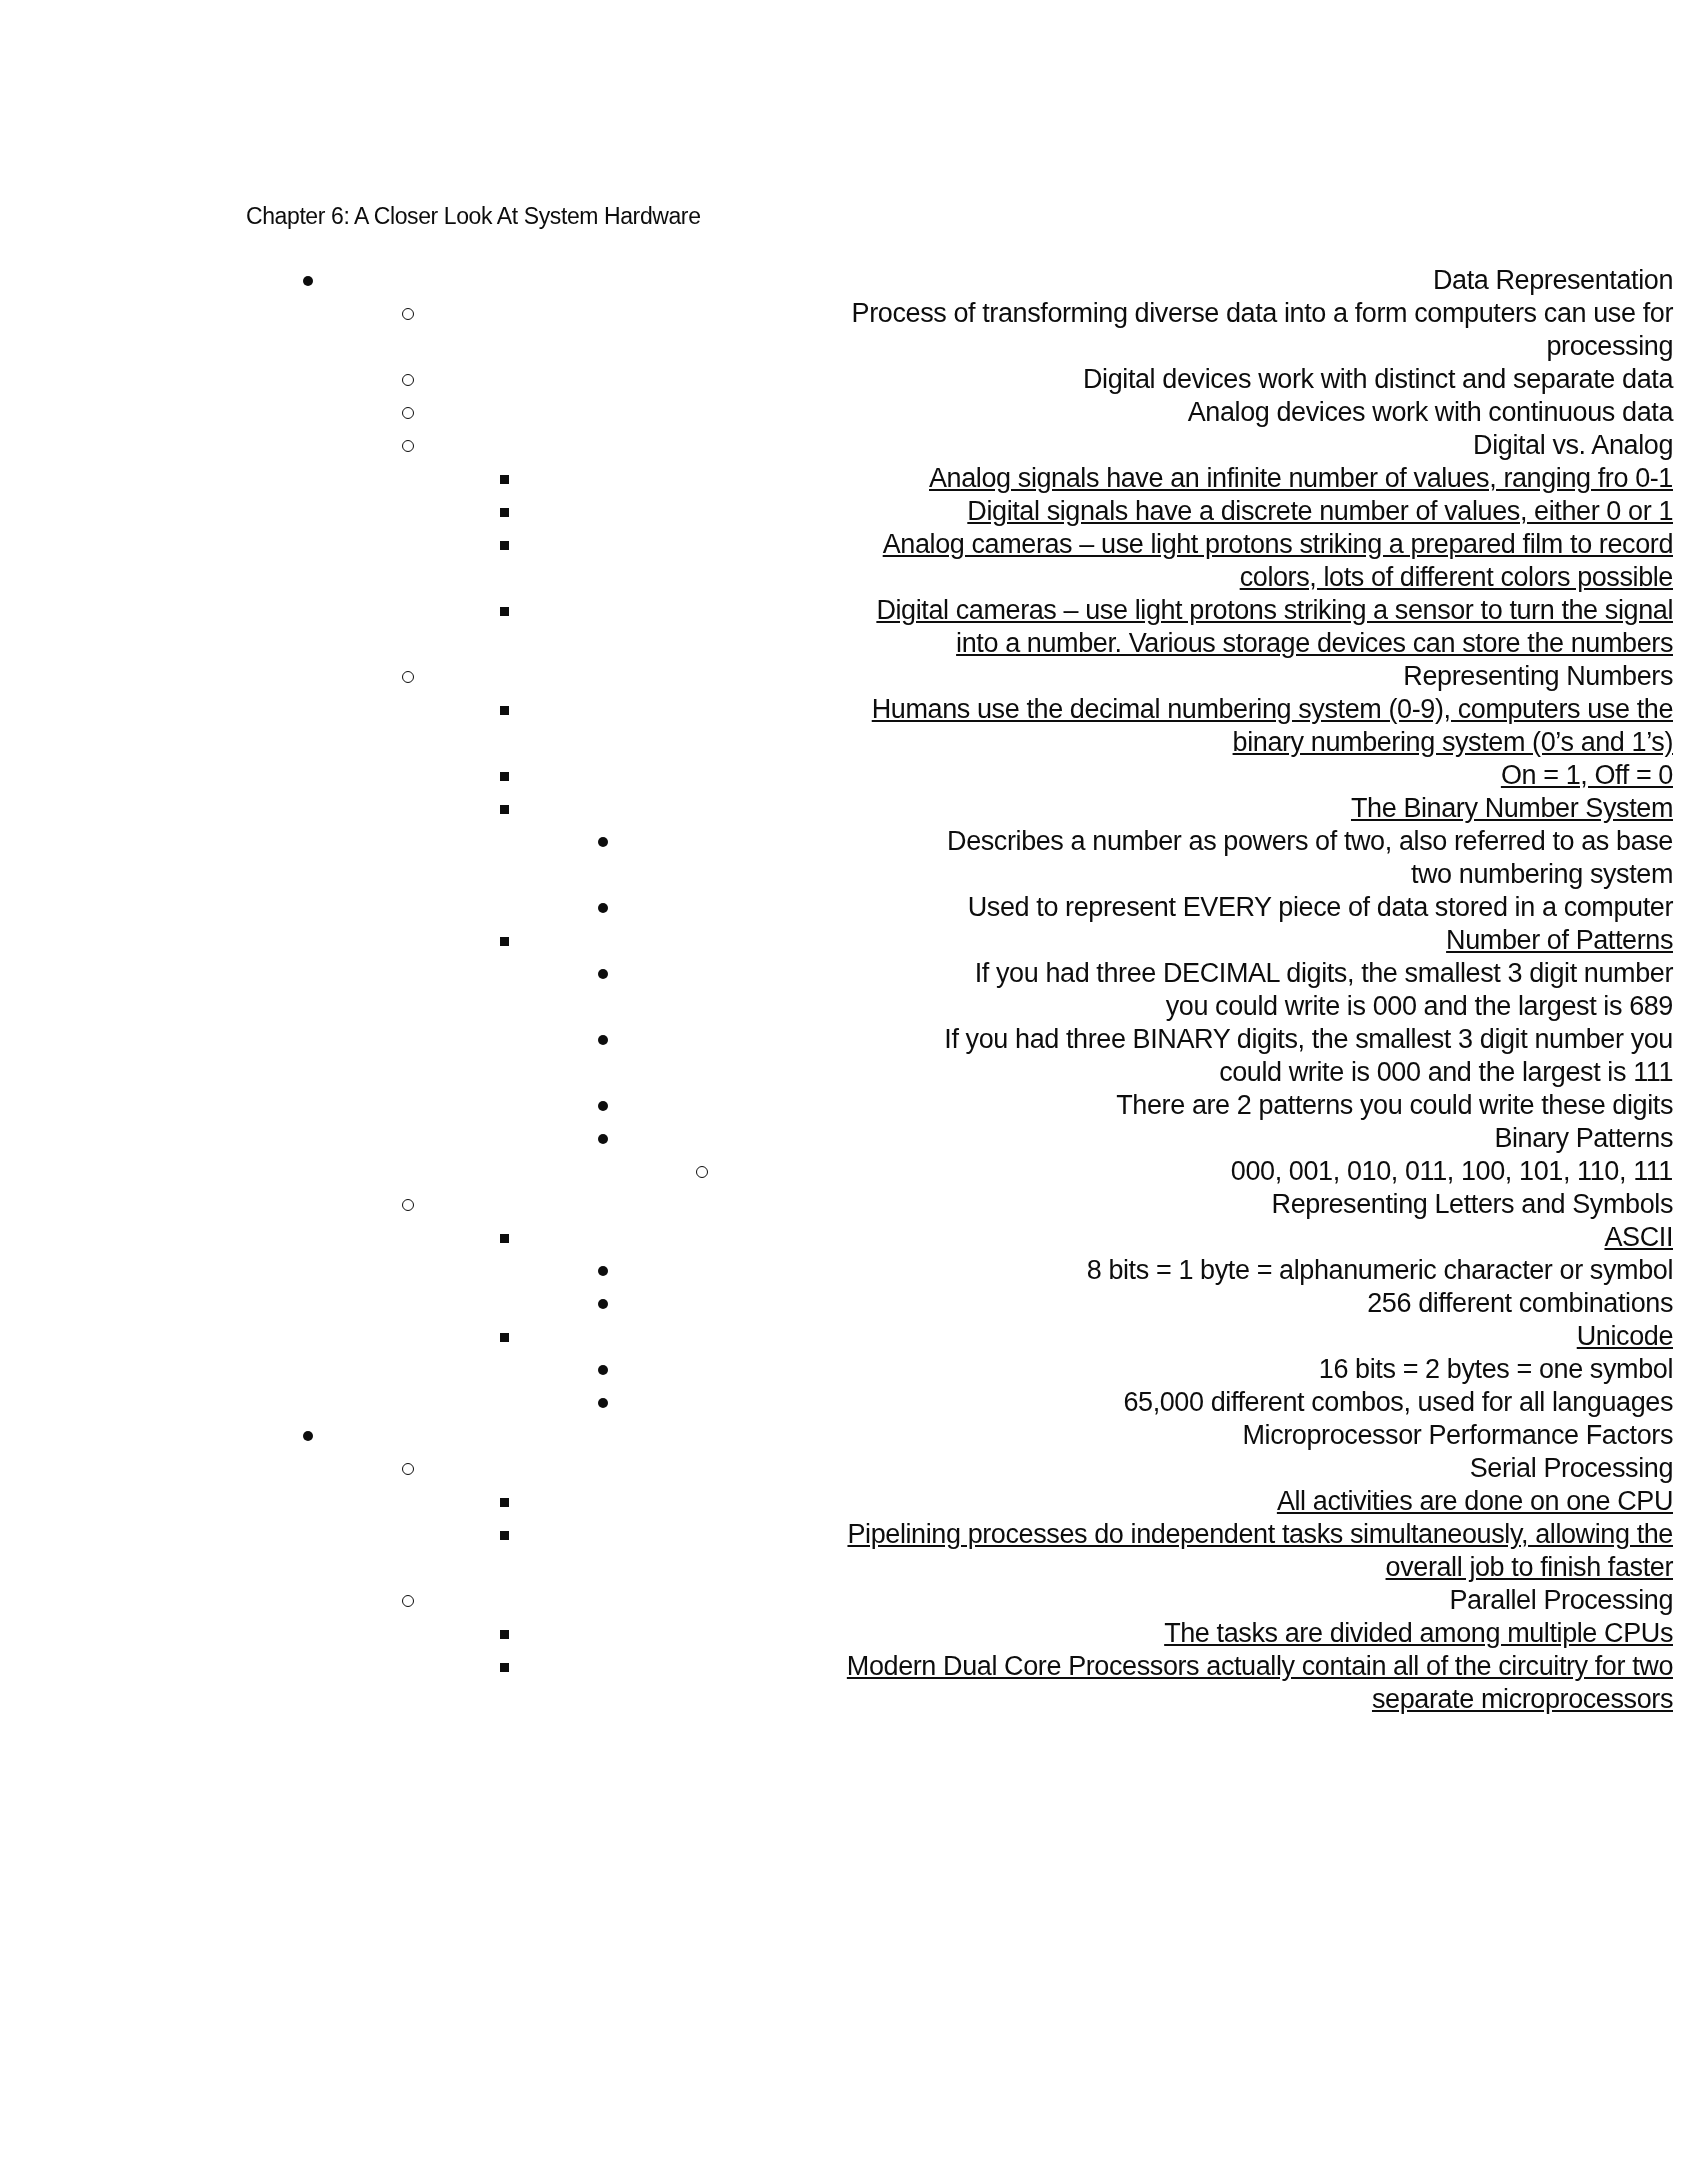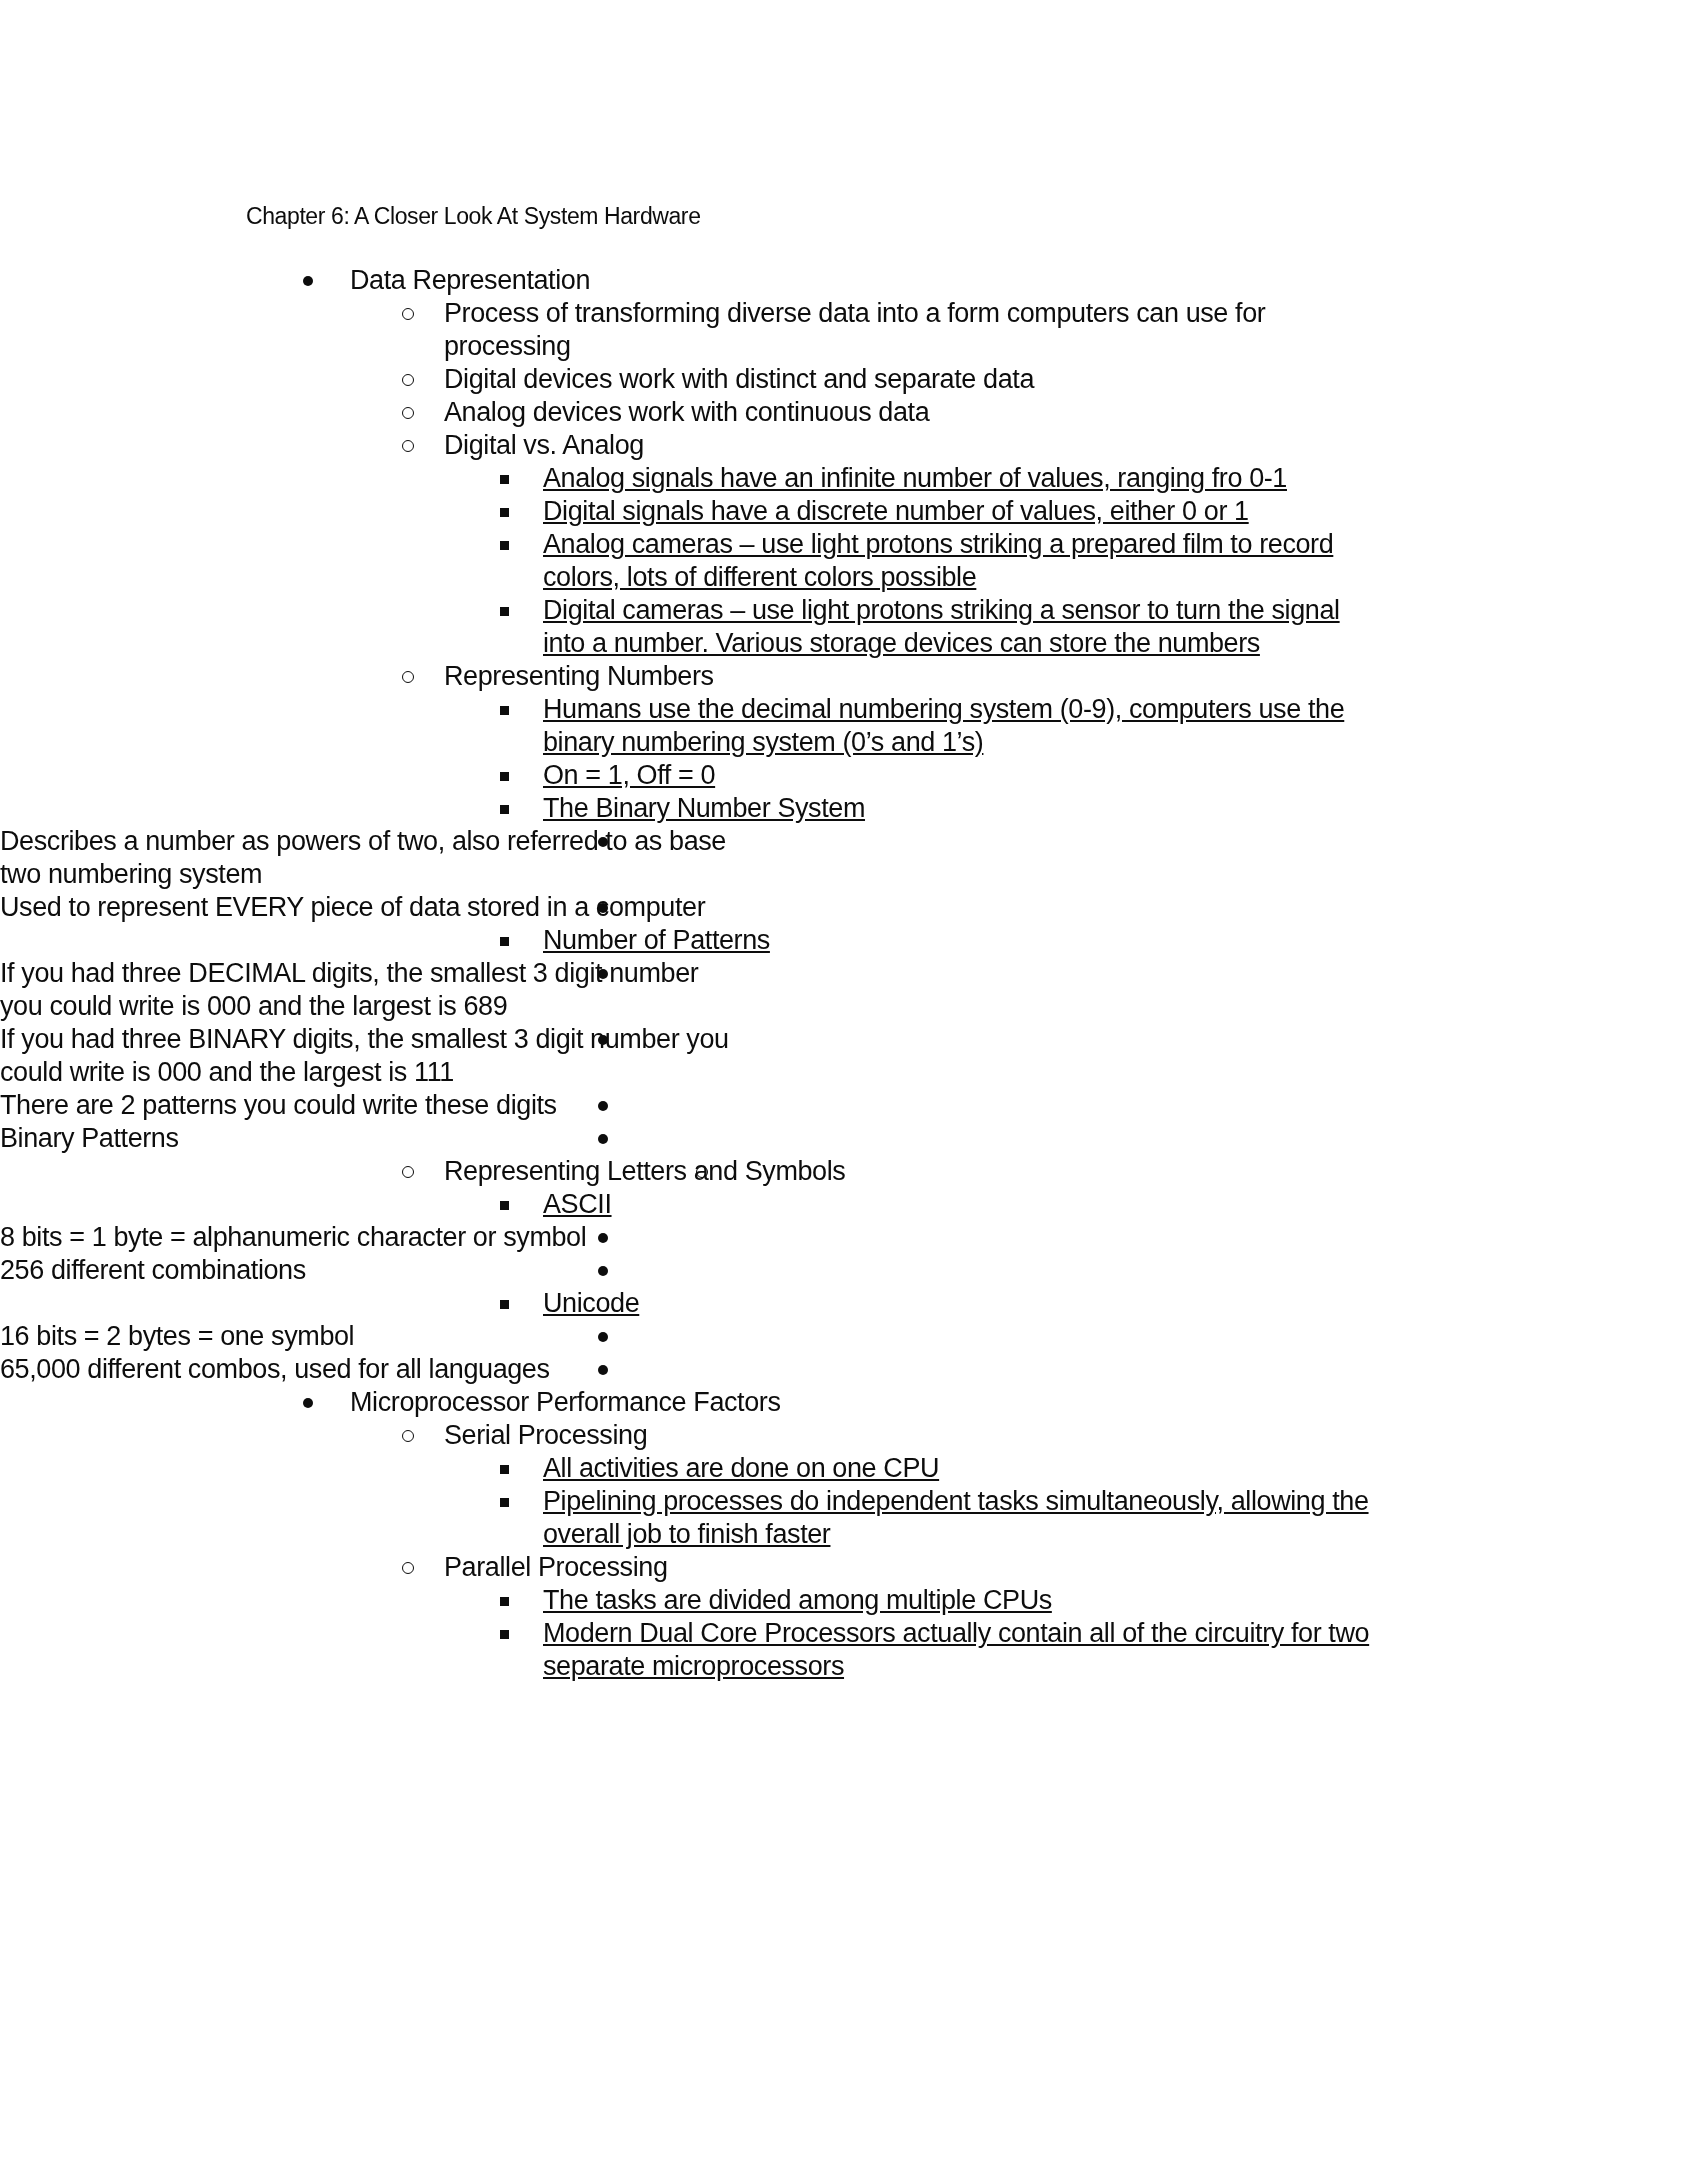--- a/index.html
+++ b/index.html
@@ -35,20 +35,21 @@
   }
   .item {
     position: relative;
     font-size: 27px;
     line-height: 33px;
     letter-spacing: -0.4px;
   }
   .item .text {
     white-space: pre-line;
     display: block;
+    text-align: right;
   }
   
   .lv1 { padding-left: 350px; }
   .lv2 { padding-left: 444px; }
   .lv3 { padding-left: 543px; text-decoration: underline; }
   .lv4 { }
   .lv5 { padding-left: 744px; }
   .lv1 .bullet { left: 303px; }
   .lv2 .bullet { left: 402px; }
   .lv3 .bullet { left: 500px; }
@@ -171,20 +172,21 @@
       <div class="item lv4">
         <span class="bullet disc"></span>
         <span class="text">There are 2 patterns you could write these digits</span>
       </div>
       <div class="item lv4">
         <span class="bullet disc"></span>
         <span class="text">Binary Patterns</span>
       </div>
       <div class="item lv5">
         <span class="bullet circle"></span>
+        <span class="text">000, 001, 010, 011, 100, 101, 110, 111</span>
       </div>
       <div class="item lv2">
         <span class="bullet circle"></span>
         <span class="text">Representing Letters and Symbols</span>
       </div>
       <div class="item lv3">
         <span class="bullet square"></span>
         <span class="text">ASCII</span>
       </div>
       <div class="item lv4">

